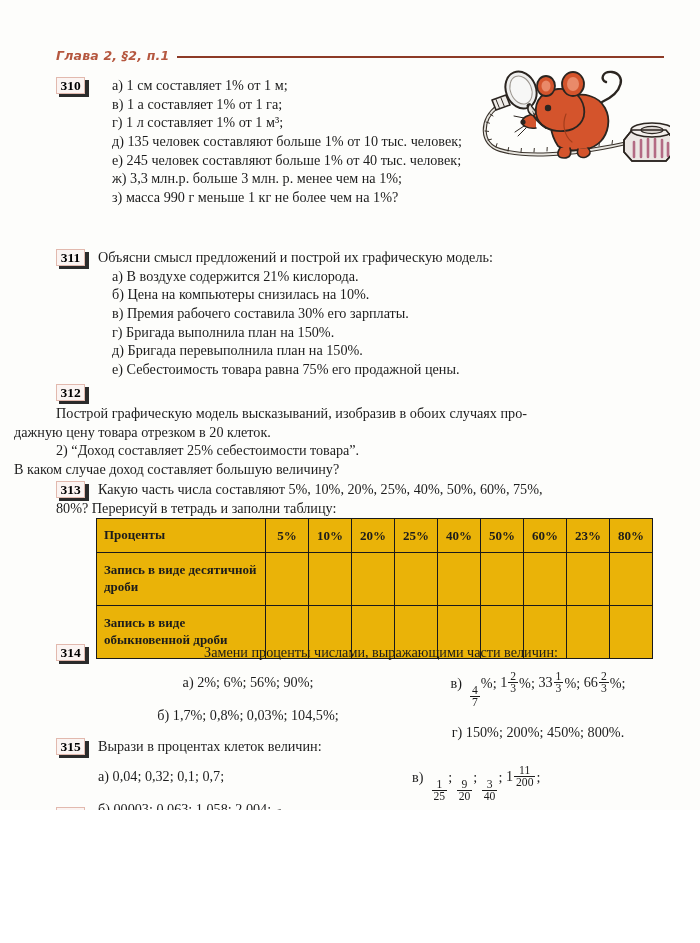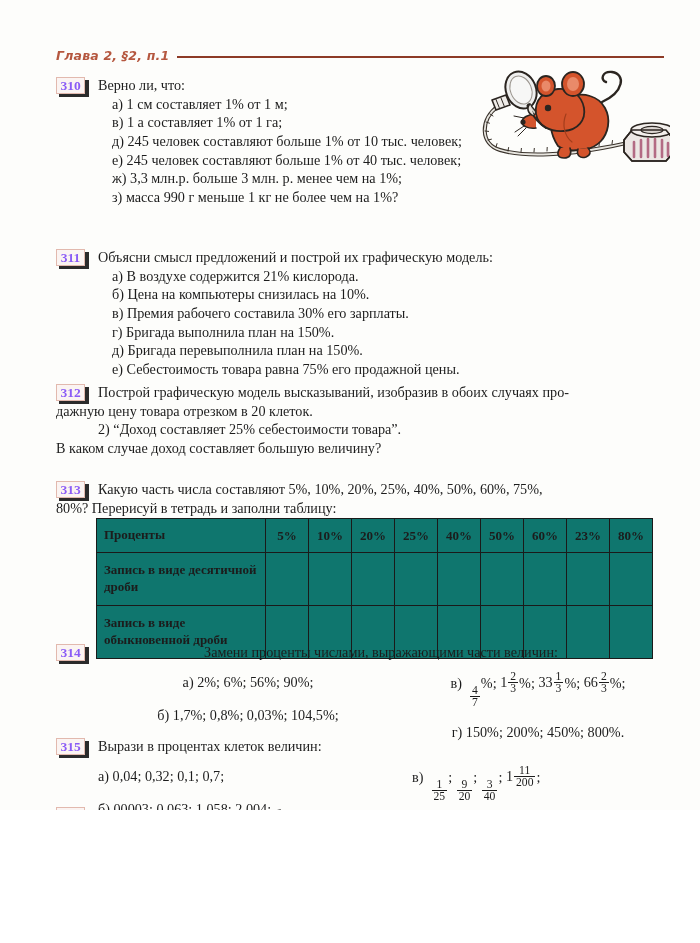--- a/index.html
+++ b/index.html
@@ -73,21 +73,21 @@
     height: 17px;
     border: 1.5px solid #e2b9ae;
     background: #fbf4f2;
     box-sizing: border-box;
     display: flex;
     align-items: center;
     justify-content: center;
     font-family: "Liberation Serif", serif;
     font-weight: bold;
     font-size: 13.5px;
-    color: #8b5cf6;
+    color: #000000;
     line-height: 1;
   }
   .body {
     flex: 1 1 auto;
     font-size: 14.2px;
     line-height: 1.315;
   }
   .body .lead { margin: 0; }
   .body .item { margin: 0; padding-left: 14px; }
   .body .item.noind { padding-left: 0; }
@@ -124,21 +124,21 @@
     left: 96px;
     top: 518px;
   }
   table.grid {
     border-collapse: collapse;
     font-size: 13px;
   }
   table.grid td {
     border: 1.3px solid #1a1a1a;
     padding: 0;
-    background: #0f766e;
+    background: #eab308;
   }
   table.grid td.lbl {
     width: 154px;
     padding: 4px 7px;
     font-weight: bold;
     line-height: 1.3;
     vertical-align: middle;
   }
   table.grid td.hd {
     width: 42px;
@@ -246,24 +246,24 @@
       </g>
     </svg>
   </div>
 
   <div class="ex" style="left:56px; top:76px; width:400px;">
     <div class="num">
       <span class="shadow"></span>
       <span class="face">310</span>
     </div>
     <div class="body">
-      <p class="lead">Верно ли, что:</p>
       <p class="item">а) 1 см составляет 1% от 1 м;</p>
       <p class="item">в) 1 а составляет 1% от 1 га;</p>
-      <p class="item" style="white-space:nowrap">д) 245 человек составляют больше 1% от 10 тыс. человек;</p>
+      <p class="item">г) 1 л составляет 1% от 1 м³;</p>
+      <p class="item" style="white-space:nowrap">д) 135 человек составляют больше 1% от 10 тыс. человек;</p>
       <p class="item" style="white-space:nowrap">е) 245 человек составляют больше 1% от 40 тыс. человек;</p>
       <p class="item" style="white-space:nowrap">ж) 3,3 млн.р. больше 3 млн. р. менее чем на 1%;</p>
       <p class="item" style="white-space:nowrap">з) масса 990 г меньше 1 кг не более чем на 1%?</p>
     </div>
   </div>
 
   <div class="ex" style="left:56px; top:248px; width:500px;">
     <div class="num">
       <span class="shadow"></span>
       <span class="face">311</span>
@@ -272,21 +272,21 @@
       <p class="lead" style="white-space:nowrap">Объясни смысл предложений и построй их графическую модель:</p>
       <p class="item">а) В воздухе содержится 21% кислорода.</p>
       <p class="item">б) Цена на компьютеры снизилась на 10%.</p>
       <p class="item">в) Премия рабочего составила 30% его зарплаты.</p>
       <p class="item">г) Бригада выполнила план на 150%.</p>
       <p class="item">д) Бригада перевыполнила план на 150%.</p>
       <p class="item">е) Себестоимость товара равна 75% его продажной цены.</p>
     </div>
   </div>
 
-  <div class="ex" style="left:56px; top:383px; width:560px;">
+  <div class="ex" style="left:56px; top:383px; width:560px;flex-direction:column;">
     <div class="num">
       <span class="shadow"></span>
       <span class="face">312</span>
     </div>
     <div class="body">
       <p class="lead" style="white-space:nowrap">Построй графическую модель высказываний, изобразив в обоих случаях про-</p>
       <p class="cont" style="margin-left:-42px">дажную цену товара отрезком в 20 клеток.</p>
       <p class="item noind">2) “Доход составляет 25% себестоимости товара”.</p>
       <p class="cont" style="margin-left:-42px">В каком случае доход составляет большую величину?</p>
     </div>

